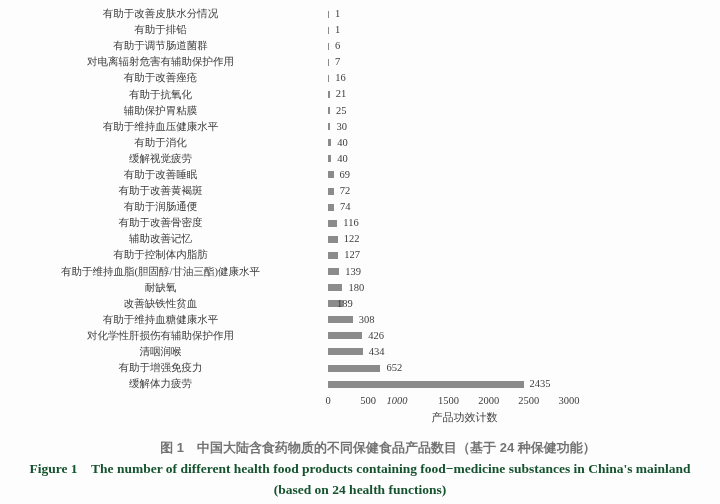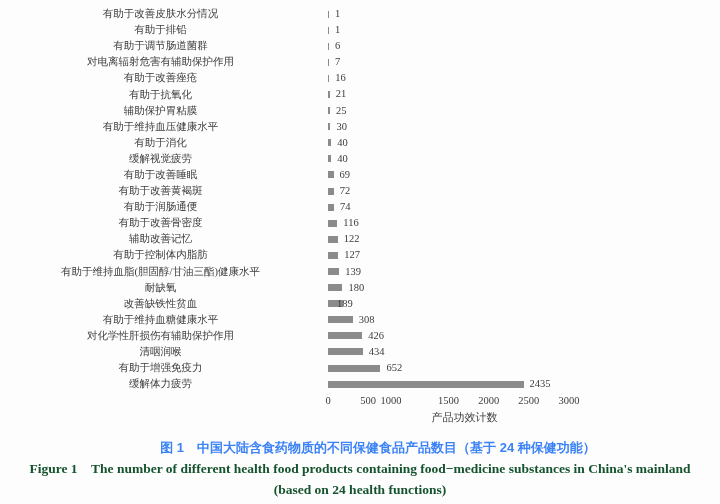--- a/index.html
+++ b/index.html
@@ -48,21 +48,21 @@
     font-size:10.5px;color:#3c3c3c;line-height:14px;
   }
   .axis-title-row{display:flex;height:17px;gap:16px;}
   .axis-title{
     width:241px;text-align:center;
     font-size:11px;color:#3c3c3c;line-height:16px;
   }
   .captions{position:absolute;left:0;top:438px;width:720px;text-align:center;}
   .cap-zh{
     font-family:"Liberation Sans","DejaVu Sans",sans-serif;
-    font-weight:bold;font-size:13px;color:#3b82f6;
+    font-weight:bold;font-size:13px;color:#737373;
     line-height:20px;white-space:nowrap;padding-left:36px;
   }
   .cap-en{
     font-weight:bold;font-size:13.5px;color:#14532d;
     line-height:21px;white-space:nowrap;
   }
 </style>
 </head>
 <body>
 
@@ -236,21 +236,21 @@
             <div class="bar" style="width: 195.612px; background: rgb(139, 139, 139);"></div>
             <div class="val-label" style="left: 201.612px;">2435</div>
           </div>
         </div>
       </div>
     <div class="axis-row">
       <div class="axis-spacer"></div>
       <div class="axis-track" id="xticks">
           <span class="tick" style="left: 0px;">0</span>
           <span class="tick" style="left: 40.1667px;">500</span>
-          <span class="tick" style="left: 63px;">1000</span>
+          <span class="tick" style="left: 69px; font-style: italic;">1000</span>
           <span class="tick" style="left: 120.5px;">1500</span>
           <span class="tick" style="left: 160.667px;">2000</span>
           <span class="tick" style="left: 200.833px;">2500</span>
           <span class="tick" style="left: 241px;">3000</span>
         </div>
     </div>
     <div class="axis-title-row">
       <div class="axis-spacer"></div>
       <div class="axis-title">产品功效计数</div>
     </div>

